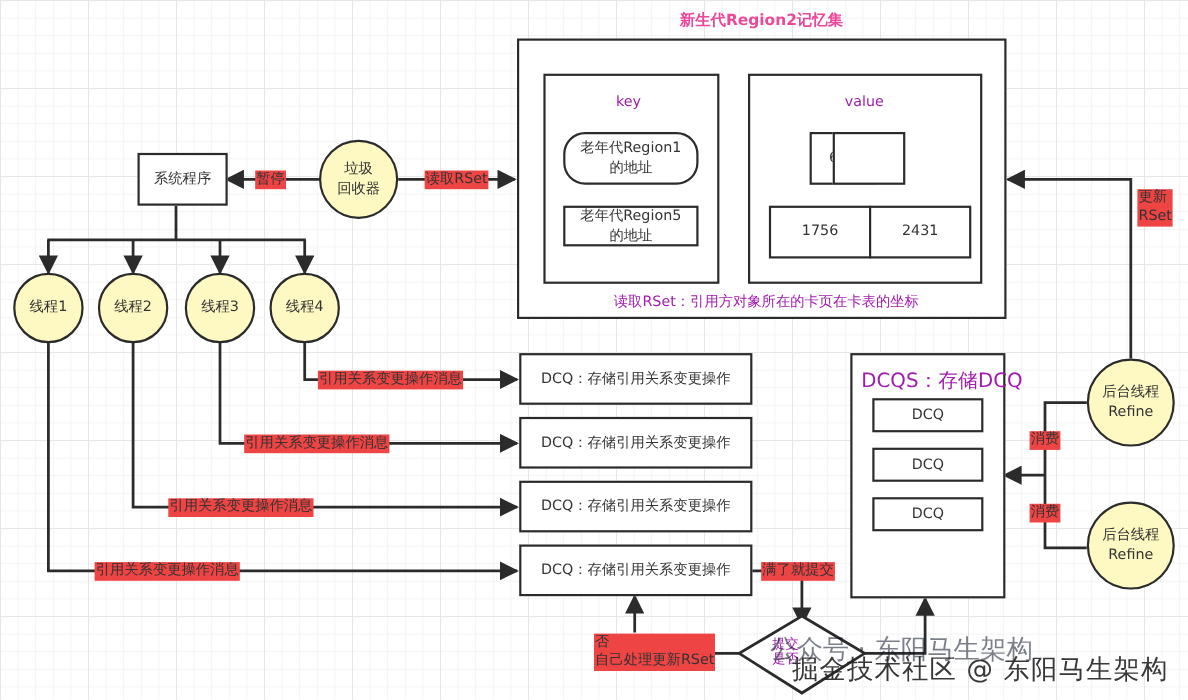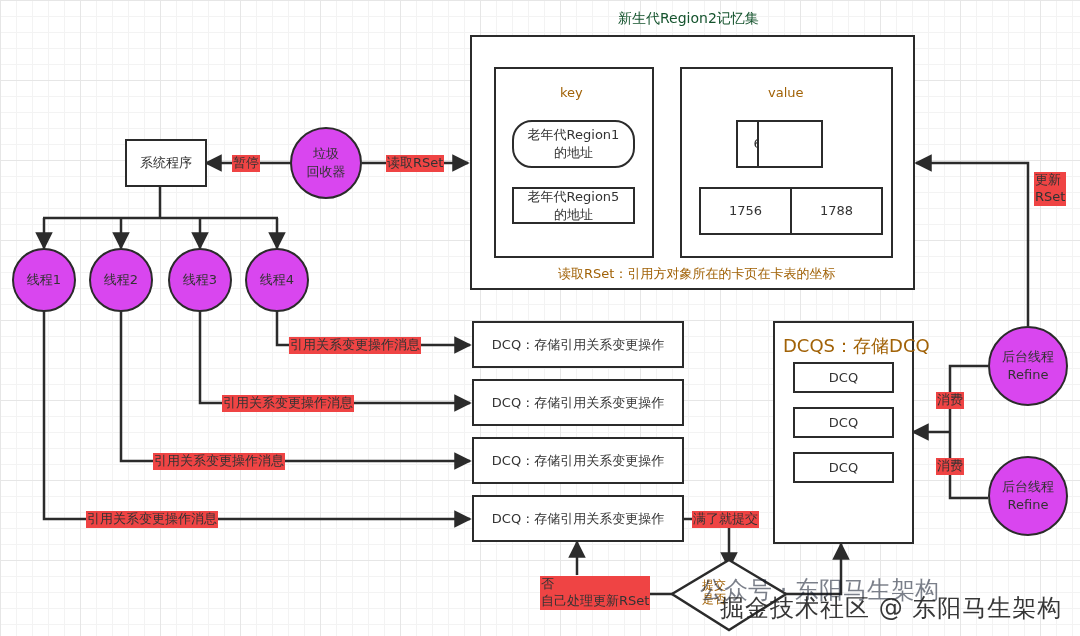--- a/index.html
+++ b/index.html
@@ -11,25 +11,25 @@
       linear-gradient(to bottom, #e6e6e6 1px, transparent 1px),
       linear-gradient(to right, #f3f3f3 1px, transparent 1px),
       linear-gradient(to bottom, #f3f3f3 1px, transparent 1px);
     background-size: 80px 80px, 80px 80px, 16px 16px, 16px 16px;
     font-family: "DejaVu Sans", "Liberation Sans", sans-serif;
     color:#333;
   }
   svg#diagram { position:absolute; left:0; top:0; }
   .box { position:absolute; border:2.5px solid #2b2b2b; background:#fff; box-sizing:border-box;
          display:flex; align-items:center; justify-content:center; text-align:center; font-size:13px; color:#333; line-height:1.35; }
-  .circle { position:absolute; border:2.5px solid #2b2b2b; border-radius:50%; background:#d946ef; box-sizing:border-box;
+  .circle { position:absolute; border:2.5px solid #2b2b2b; border-radius:50%; background:#fef9c3; box-sizing:border-box;
          display:flex; align-items:center; justify-content:center; text-align:center; font-size:13px; color:#333; line-height:1.35; }
   .lbl { position:absolute; font-size:13px; color:#333; background:#ef4444; white-space:nowrap; line-height:1.3; padding:0 1px; }
-  .title { position:absolute; font-size:14px; font-weight:normal; color:#14532d; white-space:nowrap; }
-  .plain { position:absolute; font-size:13px; color:#a16207; white-space:nowrap; text-align:center; }
+  .title { position:absolute; font-size:14px; font-weight:bold; color:#ec4899; white-space:nowrap; }
+  .plain { position:absolute; font-size:13px; color:#a21caf; white-space:nowrap; text-align:center; }
   .watermark { position:absolute; font-size:24px; color:#222; white-space:nowrap; opacity:0.9; letter-spacing:1px; }
   .watermark-faint { position:absolute; font-size:24px; color:#0f172a; white-space:nowrap; opacity:0.55; }
 </style>
 </head>
 <body>
 
 <svg id="diagram" width="1080" height="636" viewBox="0 0 1080 636">
   <defs>
     <marker id="ah" viewBox="0 0 10 10" refX="9" refY="5" markerWidth="7" markerHeight="7" orient="auto-start-reverse">
       <path d="M0,0 L10,5 L0,10 z" fill="#2b2b2b"></path>
@@ -76,21 +76,21 @@
 <div class="box" style="left:512px;top:120px;width:123px;height:48px;white-space:pre-line;border-radius:20px;">老年代Region1
 的地址</div>
 <div class="box" style="left:512px;top:187px;width:123px;height:37px;white-space:pre-line;">老年代Region5
 的地址</div>
 
 <div class="box" style="left:680px;top:67px;width:213px;height:191px;"></div>
 <div class="plain" style="left:768px;top:85px;">value</div>
 <div class="box" style="left:736px;top:120px;width:60px;height:48px;">666</div>
 <div class="box" style="left:757px;top:120px;width:66px;height:48px;"></div>
 <div class="box" style="left:699px;top:187px;width:93px;height:48px;">1756</div>
-<div class="box" style="left:790px;top:187px;width:93px;height:48px;">1788</div>
+<div class="box" style="left:790px;top:187px;width:93px;height:48px;">2431</div>
 <div class="plain" style="left:558px;top:265px;">读取RSet：引用方对象所在的卡页在卡表的坐标</div>
 
 <div class="box" style="left:125px;top:139px;width:82px;height:48px;">系统程序</div>
 <div class="circle" style="left:290px;top:127px;width:72px;height:72px;white-space:pre-line;">垃圾
 回收器</div>
 <div class="lbl" style="left:232px;top:155px;">暂停</div>
 <div class="lbl" style="left:386px;top:155px;">读取RSet</div>
 
 <div class="circle" style="left:12px;top:248px;width:64px;height:64px;">线程1</div>
 <div class="circle" style="left:89px;top:248px;width:64px;height:64px;">线程2</div>

